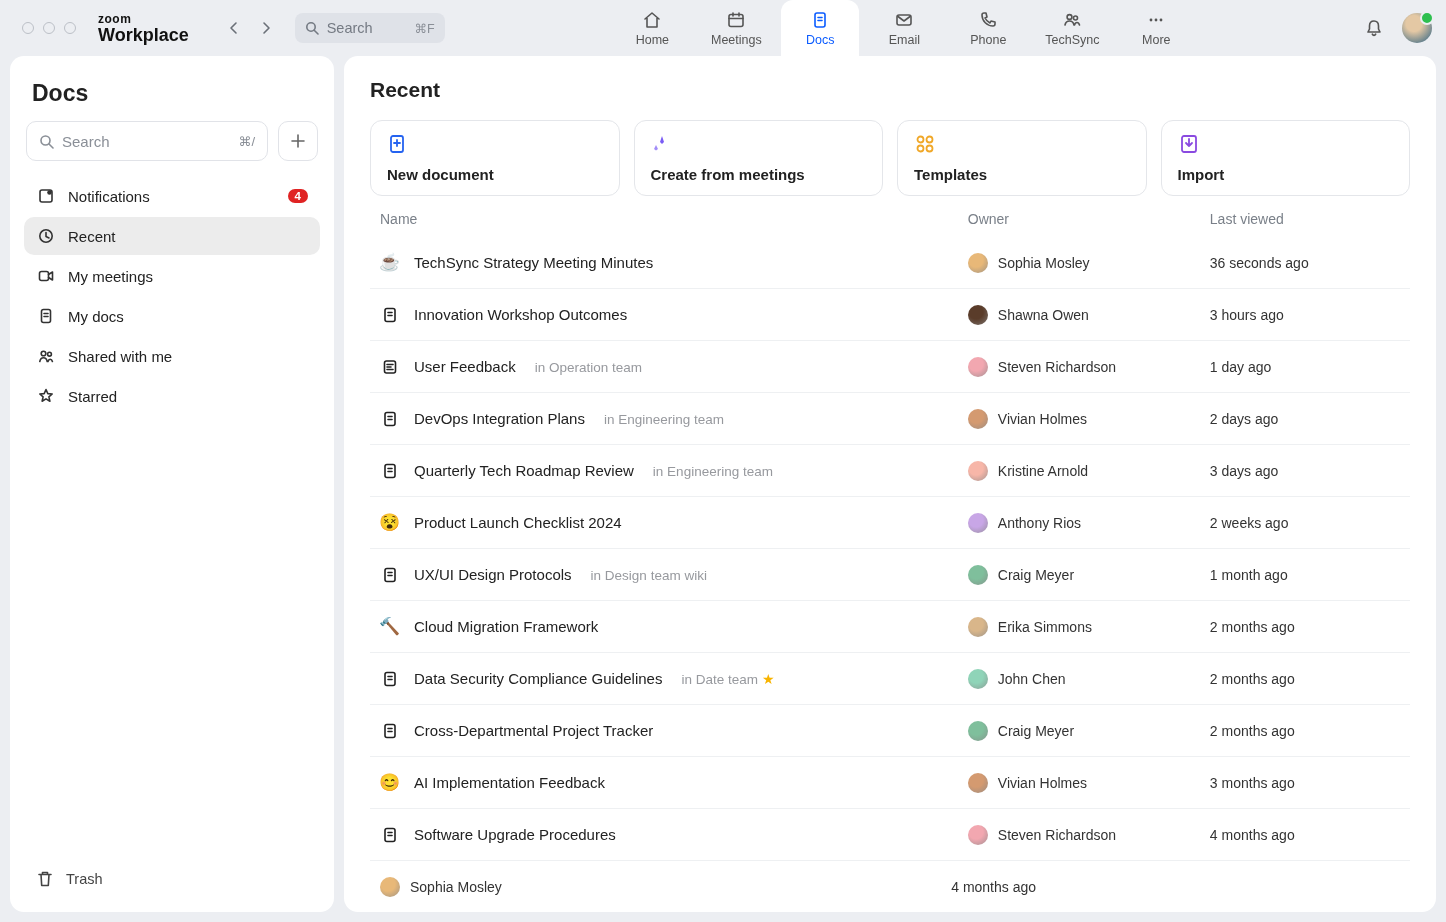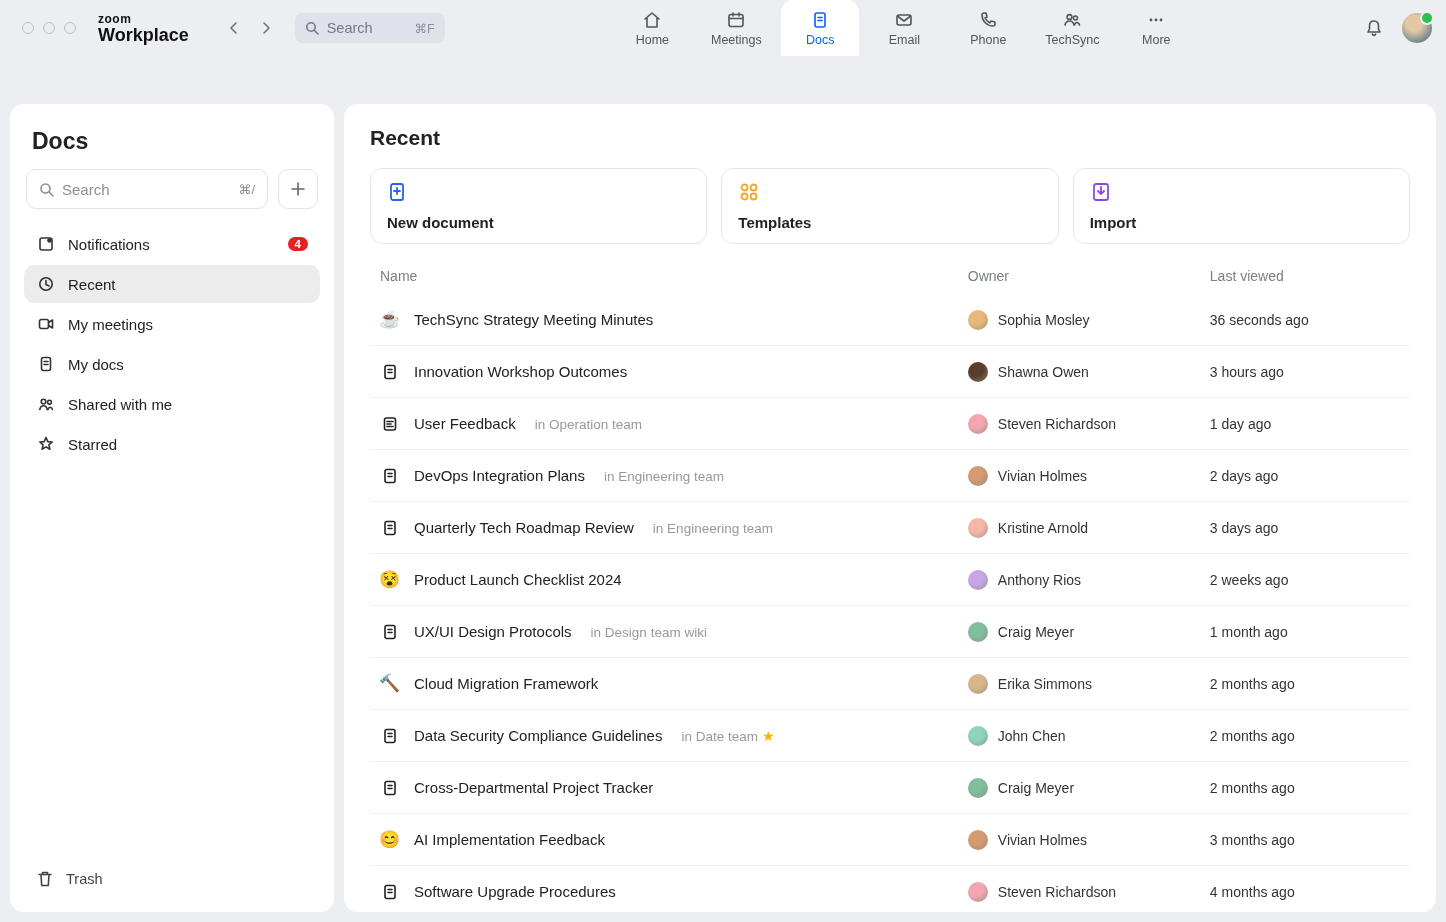--- a/index.html
+++ b/index.html
@@ -4,21 +4,21 @@
 <style>
   * { box-sizing: border-box; margin: 0; padding: 0; }
   html, body {
     width: 1446px; height: 922px;
     font-family: -apple-system, BlinkMacSystemFont, "Segoe UI", Helvetica, Arial, sans-serif;
     background: #eceef2;
     overflow: hidden;
     font-size: 14.5px;
     color: #222;
   }
-  .window { width: 100%; height: 100%; display: flex; flex-direction: column; gap: 48px; }
+  .window { width: 100%; height: 100%; display: flex; flex-direction: column; }
 
   
   .titlebar {
     height: 56px;
     display: flex;
     align-items: center;
     padding: 0 14px 0 22px;
     gap: 12px;
   }
   .traffic { display: flex; gap: 9px; align-items: center; }
@@ -78,21 +78,21 @@
   .sb-item .lbl { flex: 1; font-size: 15px; }
   .badge { background: #e02323; color: #fff; border-radius: 8px; font-size: 11.5px; padding: 1px 7px; font-weight: 600; }
   .sb-spacer { flex: 1; }
   .sb-trash { height: 38px; display: flex; align-items: center; padding: 0 12px; gap: 12px; color: #444; }
 
   .main {
     flex: 1; background: #fff; border-radius: 14px; padding: 22px 26px 0 26px;
     display: flex; flex-direction: column; min-width: 0;
   }
   .main-title { font-size: 21px; font-weight: 700; margin-bottom: 18px; }
-  .action-cards { display: flex; gap: 14px; margin-bottom: 16px; }
+  .action-cards { display: flex; gap: 14px; margin-bottom: 7px; }
   .card {
     flex: 1; height: 76px; border: 1px solid #e4e6ea; border-radius: 12px;
     padding: 12px 16px; display: flex; flex-direction: column; justify-content: space-between;
   }
   .card .ic { width: 22px; height: 22px; }
   .card .text { font-weight: 600; font-size: 15px; }
 
   .cols { display: flex; padding: 8px 10px 10px 10px; color: #7a8089; font-size: 14px; }
   .col-name { flex: 1.7; }
   .col-owner { flex: 0.7; }
@@ -326,20 +326,29 @@
               <svg width="22" height="22">
                 <rect x="4" y="3" width="12" height="16" rx="2" fill="none" stroke="#2563f0" stroke-width="1.8"></rect>
                 <path d="M10 7 L10 13 M7 10 L13 10" stroke="#2563f0" stroke-width="1.8" stroke-linecap="round"></path>
               </svg>
             </span>
                  <span class="text">New document</span>
           </div>
           <div class="card">
             <span class="ic">
               <svg width="22" height="22">
+                <path d="M11 3 L13 9 L11 11 L9 9 Z" fill="#7a5cf5"></path>
+                <path d="M5 12 L7 16 L5 17.5 L3 16 Z" fill="#7a5cf5" opacity="0.7"></path>
+              </svg>
+            </span>
+                 <span class="text">Create from meetings</span>
+          </div>
+          <div class="card">
+            <span class="ic">
+              <svg width="22" height="22">
                 <circle cx="6.5" cy="6.5" r="3" fill="none" stroke="#f0a727" stroke-width="1.8"></circle>
                 <circle cx="15.5" cy="6.5" r="3" fill="none" stroke="#f0a727" stroke-width="1.8"></circle>
                 <circle cx="6.5" cy="15.5" r="3" fill="none" stroke="#f0a727" stroke-width="1.8"></circle>
                 <circle cx="15.5" cy="15.5" r="3" fill="none" stroke="#f0a727" stroke-width="1.8"></circle>
               </svg>
             </span>
                  <span class="text">Templates</span>
           </div>
           <div class="card">
             <span class="ic">

